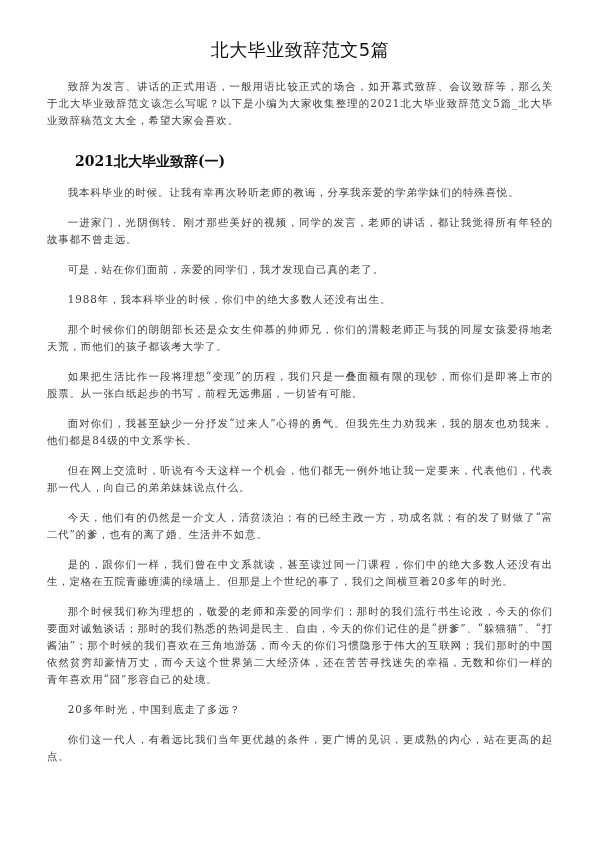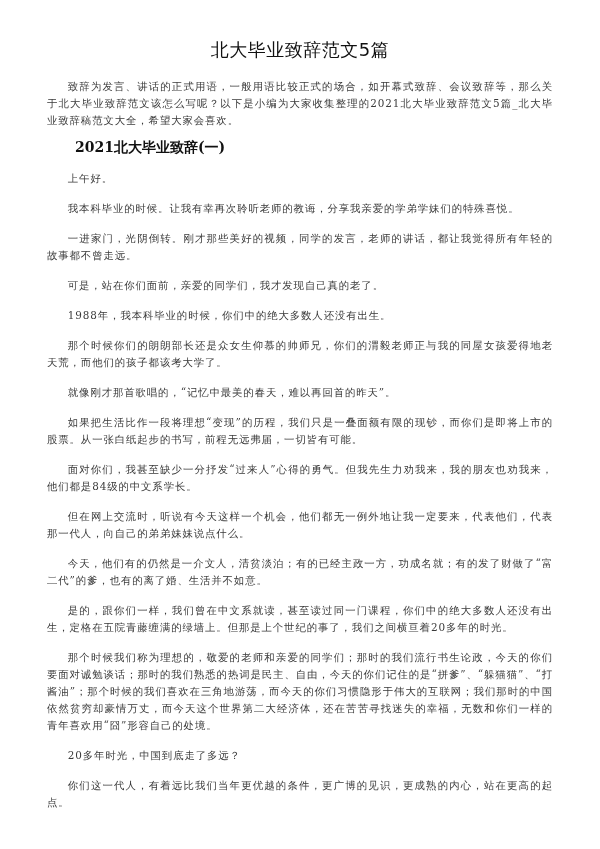--- a/index.html
+++ b/index.html
@@ -1,38 +1,36 @@
 <!DOCTYPE html>
 <html><head>
 <meta charset="utf-8">
 <style>
   html, body { margin:0; padding:0; background:#ffffff; }
   body { width:600px; height:849px; overflow:hidden; position:relative; font-family:"DejaVu Serif", serif; color:#333; }
   .page { position:absolute; left:0; top:16px; width:600px; height:849px; }
   .title { position:absolute; top:22px; left:0; width:600px; text-align:center; font-family:"DejaVu Sans", sans-serif; font-size:18px; color:#111; letter-spacing:0.5px; }
   .body { position:absolute; left:47px; top:62px; width:506px; }
   .p { font-size:10.4px; line-height:17px; text-indent:2em; margin:0 0 13px 0; color:#3a3a3a; letter-spacing:0.9px; text-align:justify; }
-  .intro { margin-bottom:10px; }
+  .intro { margin-bottom:24px; }
   .h { font-size:14px; font-weight:bold; color:#111; margin:0 0 14px 0; text-indent:2em; line-height:17px; }
 </style>
 </head>
 <body>
 
 <div class="page">
   <div class="title">北大毕业致辞范文5篇</div>
   <div class="body">
     <p class="p intro">致辞为发言、讲话的正式用语，一般用语比较正式的场合，如开幕式致辞、会议致辞等，那么关于北大毕业致辞范文该怎么写呢？以下是小编为大家收集整理的2021北大毕业致辞范文5篇_北大毕业致辞稿范文大全，希望大家会喜欢。</p>
     <p class="h">2021北大毕业致辞(一)</p>
-    <p class="p">上午好。</p>
     <p class="p">我本科毕业的时候。让我有幸再次聆听老师的教诲，分享我亲爱的学弟学妹们的特殊喜悦。</p>
     <p class="p">一进家门，光阴倒转。刚才那些美好的视频，同学的发言，老师的讲话，都让我觉得所有年轻的故事都不曾走远。</p>
     <p class="p">可是，站在你们面前，亲爱的同学们，我才发现自己真的老了。</p>
     <p class="p">1988年，我本科毕业的时候，你们中的绝大多数人还没有出生。</p>
     <p class="p">那个时候你们的朗朗部长还是众女生仰慕的帅师兄，你们的渭毅老师正与我的同屋女孩爱得地老天荒，而他们的孩子都该考大学了。</p>
-    <p class="p">就像刚才那首歌唱的，“记忆中最美的春天，难以再回首的昨天”。</p>
     <p class="p">如果把生活比作一段将理想“变现”的历程，我们只是一叠面额有限的现钞，而你们是即将上市的股票。从一张白纸起步的书写，前程无远弗届，一切皆有可能。</p>
     <p class="p">面对你们，我甚至缺少一分抒发“过来人”心得的勇气。但我先生力劝我来，我的朋友也劝我来，他们都是84级的中文系学长。</p>
     <p class="p">但在网上交流时，听说有今天这样一个机会，他们都无一例外地让我一定要来，代表他们，代表那一代人，向自己的弟弟妹妹说点什么。</p>
     <p class="p">今天，他们有的仍然是一介文人，清贫淡泊；有的已经主政一方，功成名就；有的发了财做了“富二代”的爹，也有的离了婚、生活并不如意。</p>
     <p class="p">是的，跟你们一样，我们曾在中文系就读，甚至读过同一门课程，你们中的绝大多数人还没有出生，定格在五院青藤缠满的绿墙上。但那是上个世纪的事了，我们之间横亘着20多年的时光。</p>
     <p class="p">那个时候我们称为理想的，敬爱的老师和亲爱的同学们；那时的我们流行书生论政，今天的你们要面对诚勉谈话；那时的我们熟悉的热词是民主、自由，今天的你们记住的是“拼爹”、“躲猫猫”、“打酱油”；那个时候的我们喜欢在三角地游荡，而今天的你们习惯隐形于伟大的互联网；我们那时的中国依然贫穷却豪情万丈，而今天这个世界第二大经济体，还在苦苦寻找迷失的幸福，无数和你们一样的青年喜欢用“囧”形容自己的处境。</p>
     <p class="p">20多年时光，中国到底走了多远？</p>
     <p class="p">你们这一代人，有着远比我们当年更优越的条件，更广博的见识，更成熟的内心，站在更高的起点。</p>
 
   </div>

